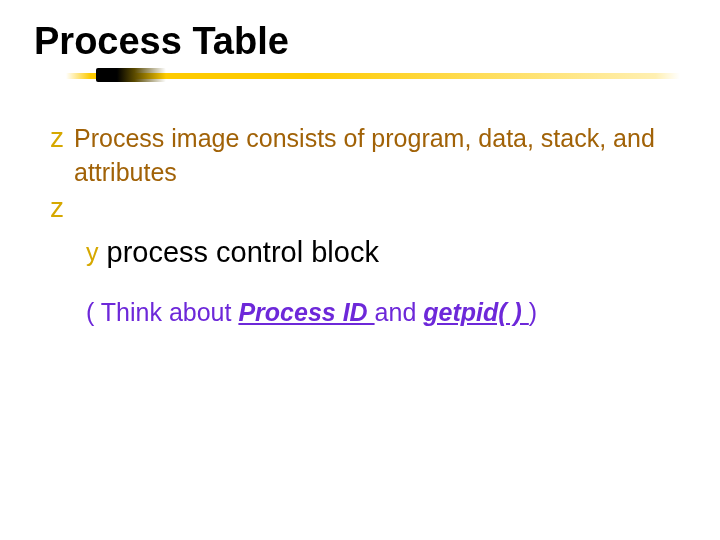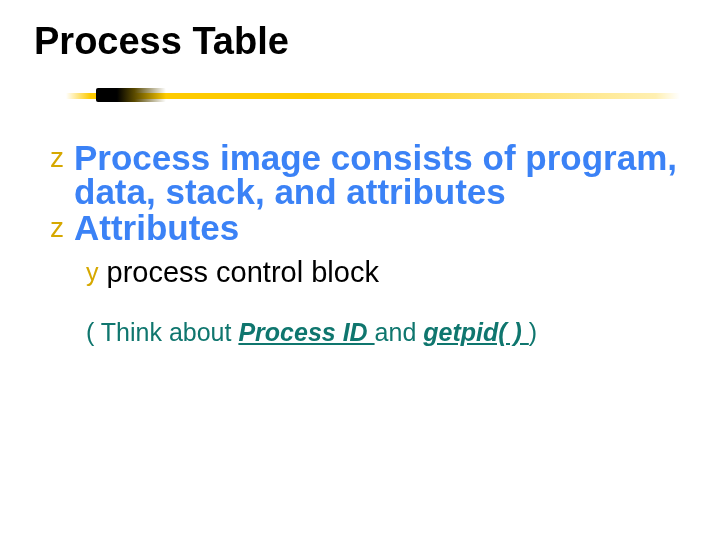--- a/index.html
+++ b/index.html
@@ -9,21 +9,21 @@
     background: #ffffff;
     font-family: Verdana, Geneva, sans-serif;
     padding: 20px 30px;
     overflow: hidden;
   }
   .title {
     font-family: Tahoma, Verdana, sans-serif;
     font-weight: 900;
     font-size: 38px;
     color: #000;
-    margin-bottom: 20px;
+    margin-bottom: 0;
     padding-left: 4px;
   }
   .divider-wrap {
     position: relative;
     height: 30px;
     margin-bottom: 28px;
     width: 650px;
   }
   .divider-gold {
     position: absolute;
@@ -53,24 +53,23 @@
   .z-bullet {
     color: #d6a800;
     font-size: 28px;
     font-weight: normal;
     line-height: 34px;
     margin-right: 10px;
     flex-shrink: 0;
     font-family: Verdana, sans-serif;
   }
   .z-text {
-    font-size: 35px;
-    color: #3b82f6;
+    font-size: 25px;
+    color: #a16207;
     line-height: 34px;
-    font-weight: bold;
   }
   .sub {
     padding-left: 36px;
     margin-top: 12px;
     margin-bottom: 28px;
   }
   .y-bullet {
     color: #d6a800;
     font-size: 25px;
     line-height: 30px;
@@ -78,21 +77,21 @@
     flex-shrink: 0;
   }
   .y-text {
     font-size: 29px;
     color: #000;
     line-height: 30px;
   }
   .think {
     padding-left: 36px;
     font-size: 25px;
-    color: #0f766e;
+    color: #6d28d9;
     line-height: 34px;
     margin-bottom: 2px;
   }
   .em {
     font-style: italic;
     font-weight: bold;
     text-decoration: underline;
   }
 </style>
 </head>
@@ -107,21 +106,20 @@
 
 <div class="content">
 
   <div class="bullet-row">
     <span class="z-bullet">z</span>
     <span class="z-text">Process image consists of program, data, stack, and attributes</span>
   </div>
 
   <div class="bullet-row">
     <span class="z-bullet">z</span>
-    <span class="z-text">Attributes</span>
   </div>
 
   <div class="sub">
     <div class="bullet-row">
       <span class="y-bullet">y</span>
       <span class="y-text">process control block</span>
     </div>
   </div>
 
   <div class="think">

